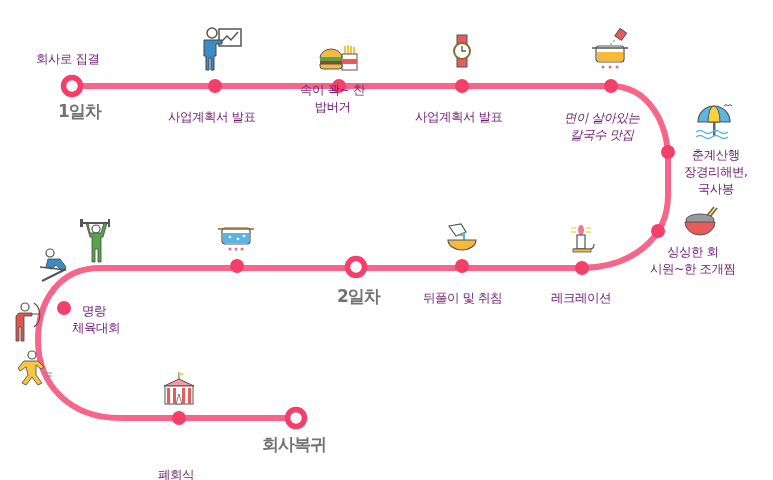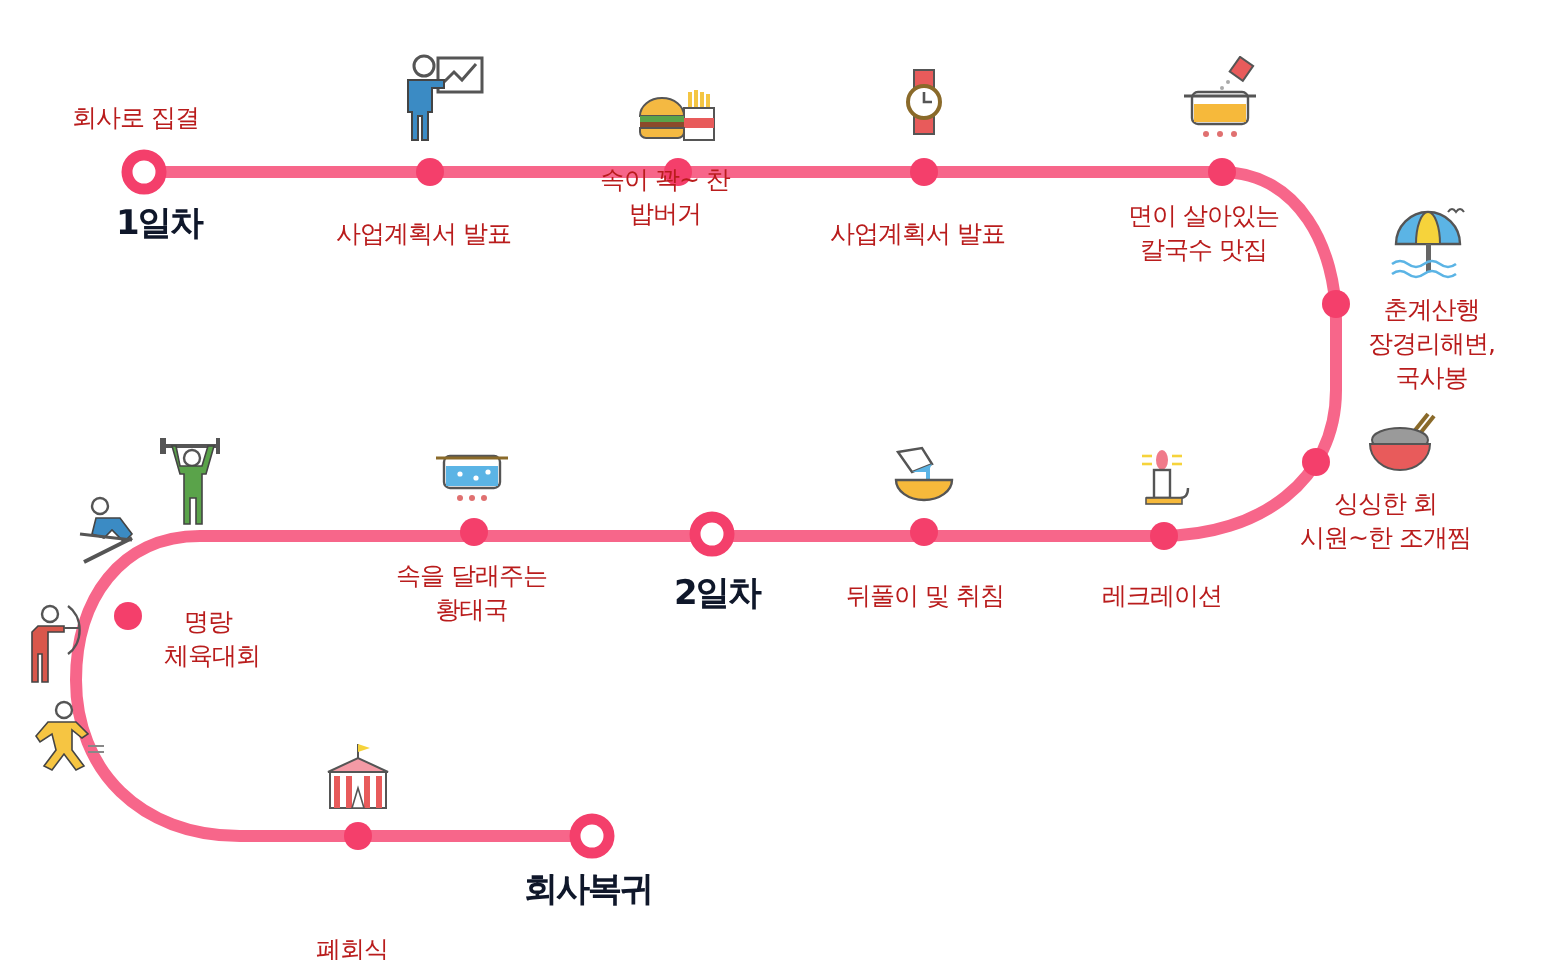--- a/index.html
+++ b/index.html
@@ -1,24 +1,24 @@
 <!DOCTYPE html>
 <html><head>
 <meta charset="utf-8">
 <style>
   html, body { margin:0; padding:0; background:#ffffff; }
   body { width:773px; height:480px; position:relative; overflow:hidden;
          font-family:"DejaVu Sans","Liberation Sans",sans-serif; color:#222; }
   #stage { position:absolute; left:0; top:0; width:773px; height:480px; }
   svg.track { position:absolute; left:0; top:0; }
   .lbl { position:absolute; font-size:12.5px; line-height:17px; text-align:center;
-         white-space:nowrap; color:#b91c1c; letter-spacing:-0.5px; }
+         white-space:nowrap; color:#701a75; letter-spacing:-0.5px; }
   .lbl span { display:block; }
-  .lbl.left { text-align:left;margin-left:10px; }
-  .day { position:absolute; font-size:17px; font-weight:bold; letter-spacing:-1px; color:#0f172a; white-space:nowrap; }
+  .lbl.left { text-align:left; }
+  .day { position:absolute; font-size:17px; font-weight:bold; letter-spacing:-1px; color:#737373; white-space:nowrap; }
   .ico { position:absolute; }
 </style>
 </head>
 <body>
 
 <div id="stage">
 
   <svg class="track" width="773" height="480" viewBox="0 0 773 480">
     <path d="M72 86 L610 86 C650 86 668 125 668 160 L668 195 C668 240 630 268 580 268 L100 268 C60 268 38 300 38 340 C38 385 70 418 120 418 L296 418" fill="none" stroke="#f7668a" stroke-width="6" stroke-linecap="round"></path>
 
@@ -84,21 +84,21 @@
     <rect x="25" y="2" width="8" height="9" transform="rotate(35 29 6)" fill="#e85b5b" stroke="#555" stroke-width="1"></rect>
     <circle cx="22" cy="13" r="1" fill="#aaa"></circle>
       <circle cx="19" cy="16" r="1" fill="#aaa"></circle>
     <rect x="4" y="18" width="28" height="16" rx="3" fill="#fff" stroke="#555" stroke-width="1.2"></rect>
     <rect x="5" y="24" width="26" height="9" fill="#f6b93b"></rect>
     <line x1="0" y1="20" x2="36" y2="20" stroke="#555" stroke-width="1.5"></line>
     <circle cx="11" cy="39" r="1.5" fill="#e07070"></circle>
       <circle cx="18" cy="39" r="1.5" fill="#e07070"></circle>
       <circle cx="25" cy="39" r="1.5" fill="#e07070"></circle>
   </svg>
-  <div class="lbl" style="left:564px;top:99px;">
+  <div class="lbl" style="left:564px;top:109px;font-style:italic;">
       <span>면이 살아있는</span>
       <span>칼국수 맛집</span>
     </div>
 
   <svg class="ico" style="left:692px;top:100px;" width="48" height="42" viewBox="0 0 48 42">
     <path d="M32 6 q2 -3 4 0 q2 -3 4 0" fill="none" stroke="#555" stroke-width="1"></path>
     <path d="M6 22 A16 16 0 0 1 38 22 Z" fill="#5bb4e5" stroke="#555" stroke-width="1.2"></path>
     <path d="M16 22 A6 16 0 0 1 28 22 Z" fill="#f6d33b" stroke="#555" stroke-width="1"></path>
     <rect x="21" y="22" width="2.5" height="14" fill="#666"></rect>
     <path d="M4 32 q4 -3 8 0 q4 3 8 0 q4 -3 8 0 q4 3 8 0" fill="none" stroke="#5bb4e5" stroke-width="1.3"></path>
@@ -149,24 +149,20 @@
     <rect x="4" y="4" width="28" height="16" rx="3" fill="#fff" stroke="#555" stroke-width="1.2"></rect>
     <rect x="5" y="9" width="26" height="10" fill="#5bb4e5"></rect>
     <circle cx="12" cy="13" r="1.3" fill="#fff"></circle>
       <circle cx="20" cy="15" r="1.3" fill="#fff"></circle>
       <circle cx="26" cy="12" r="1.3" fill="#fff"></circle>
     <line x1="0" y1="5" x2="36" y2="5" stroke="#8a6a2a" stroke-width="1.5"></line>
     <circle cx="12" cy="25" r="1.5" fill="#e07070"></circle>
       <circle cx="18" cy="25" r="1.5" fill="#e07070"></circle>
       <circle cx="24" cy="25" r="1.5" fill="#e07070"></circle>
   </svg>
-  <div class="lbl" style="left:198px;top:279px;">
-      <span>속을 달래주는</span>
-      <span>황태국</span>
-    </div>
 
   <div class="day" style="left:337px;top:285px;">2일차</div>
 
   <svg class="ico" style="left:10px;top:215px;" width="100" height="175" viewBox="0 0 100 175">
 
     <g>
       <line x1="70" y1="8" x2="103" y2="8" stroke="#555" stroke-width="2"></line>
       <rect x="70" y="4" width="3" height="8" fill="#555"></rect>
         <rect x="98" y="4" width="3" height="8" fill="#555"></rect>
       <circle cx="86" cy="14" r="4" fill="#fff" stroke="#555" stroke-width="1.2"></circle>

